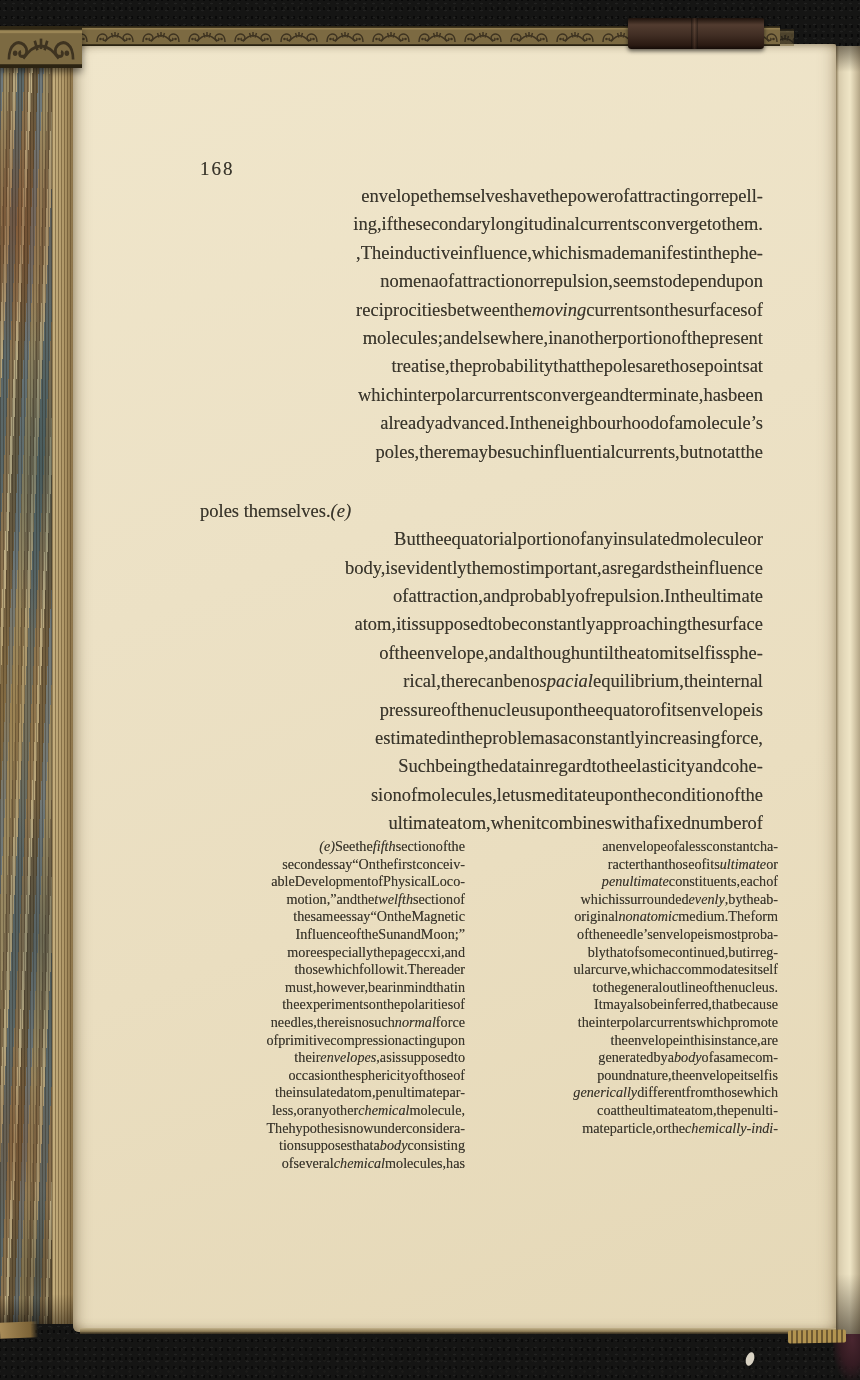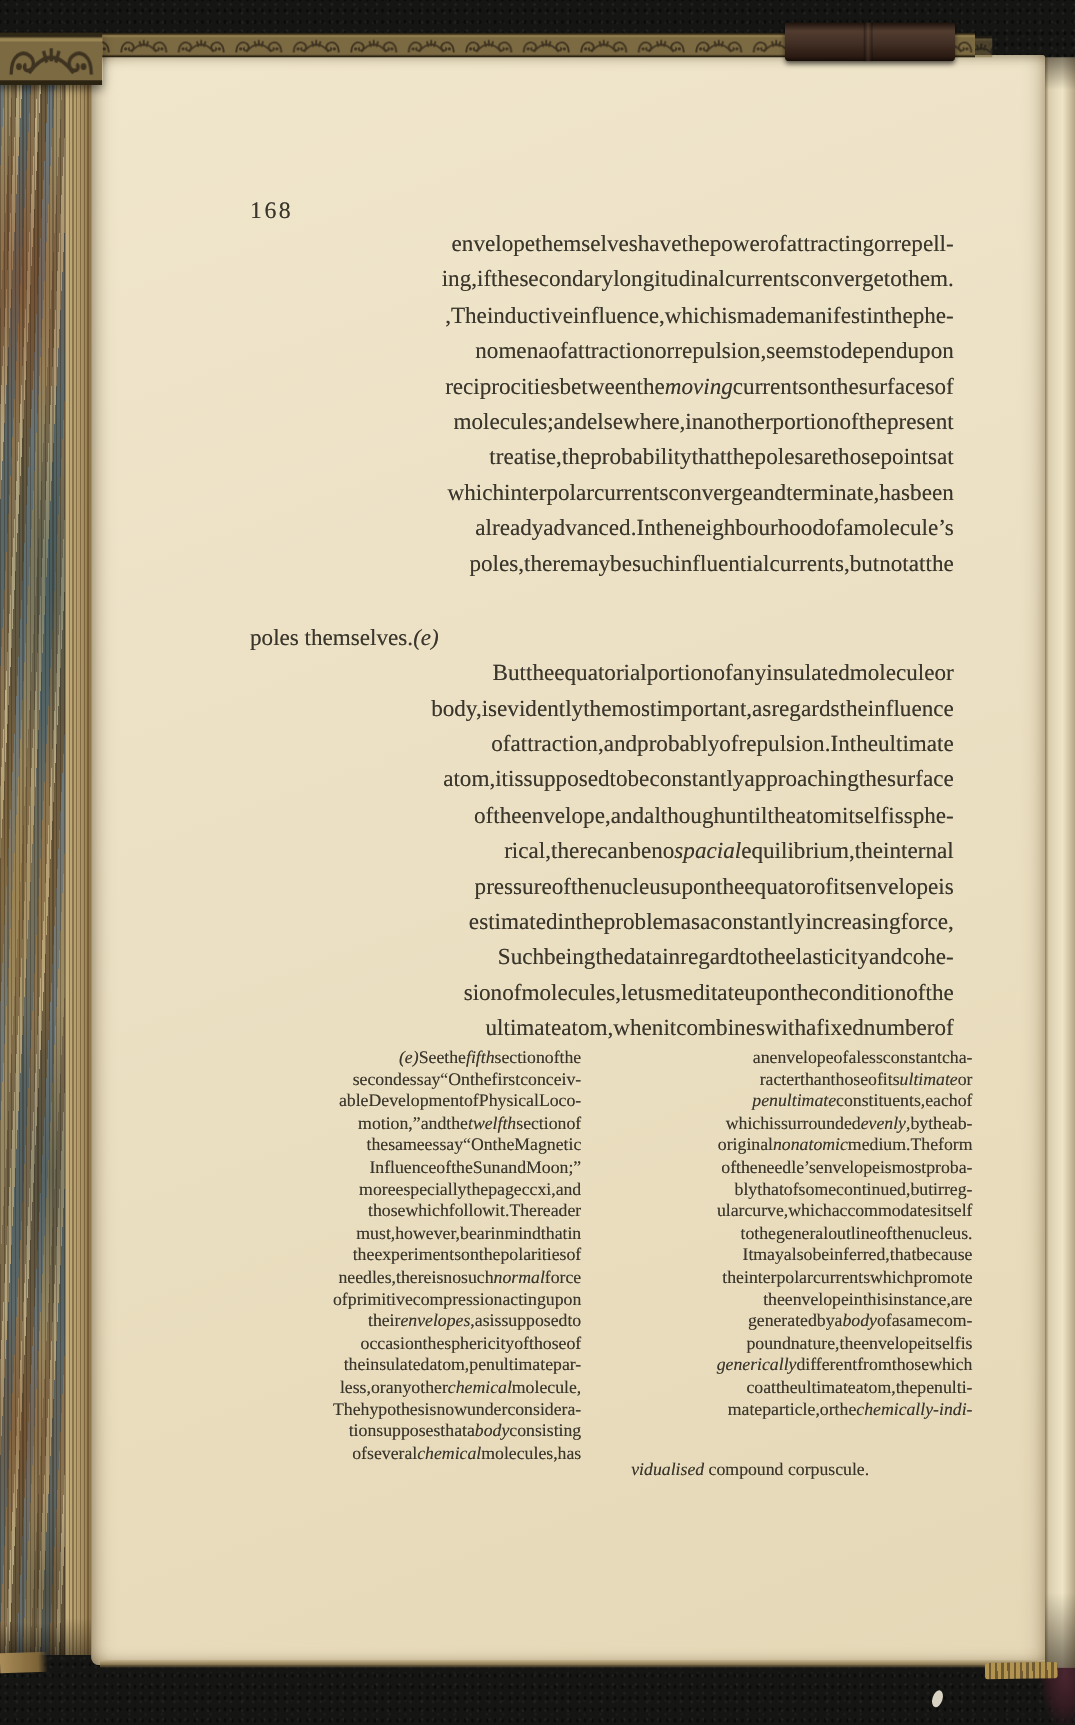--- a/index.html
+++ b/index.html
@@ -671,21 +671,20 @@
           <span><span>the</span></span>
           <span><span>penulti-</span></span>
         </div>
         <div class="tline">
           <span><span>mate</span></span>
           <span><span>particle,</span></span>
           <span><span>or</span></span>
           <span><span>the</span></span>
           <span><span class="it">chemically-indi-</span></span>
         </div>
-        <div class="tline last"><span><span class="it">vidualised</span></span> <span><span>compound</span></span> <span><span>corpuscule.</span></span></div>
       </div>
   </div>
 
   <div class="edge-right"></div>
   <div class="edge-bottom"></div>
   <div class="gilt-sliver"></div>
   <div class="sliver-bl"></div>
   <div class="speck"></div>
 </div>
 

